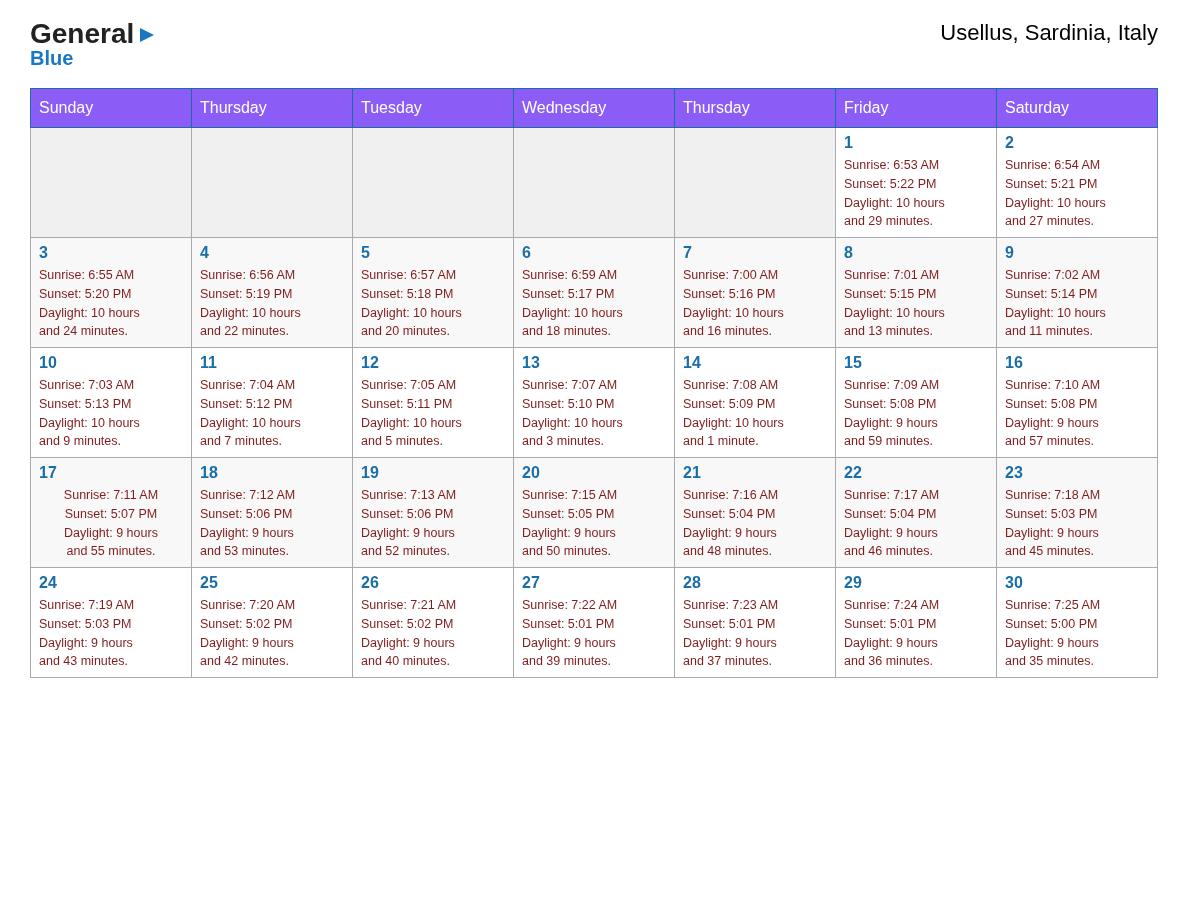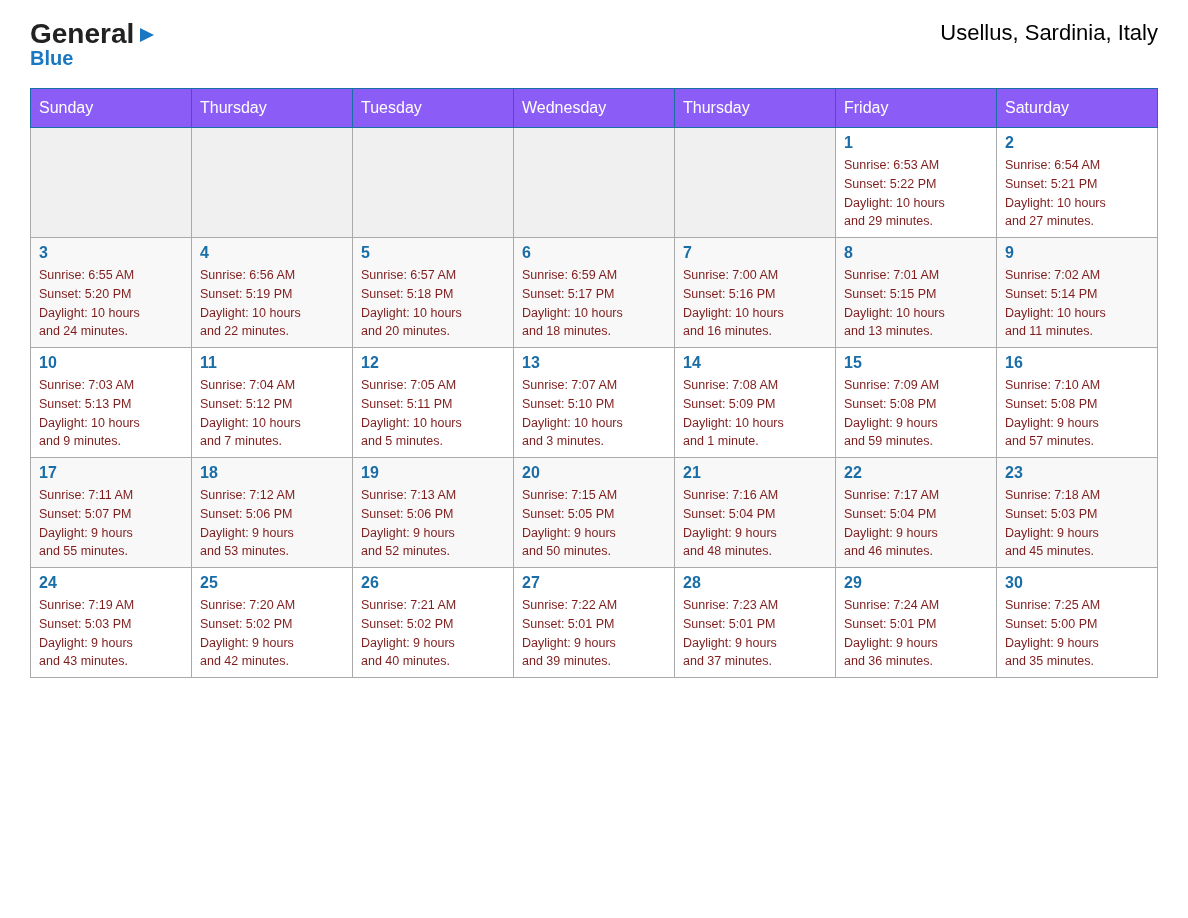--- a/index.html
+++ b/index.html
@@ -241,21 +241,21 @@
           <div class="day-number">16</div>
           <div class="day-info" style="white-space: pre-line;">Sunrise: 7:10 AM
 Sunset: 5:08 PM
 Daylight: 9 hours
 and 57 minutes.</div>
         </td>
       </tr>
       <tr>
         <td>
           <div class="day-number">17</div>
-          <div class="day-info" style="white-space: pre-line;">Sunrise: 7:11 AM
+          <div class="day-info" style="white-space: pre-line; text-align: center;">Sunrise: 7:11 AM
 Sunset: 5:07 PM
 Daylight: 9 hours
 and 55 minutes.</div>
         </td>
         <td>
           <div class="day-number">18</div>
           <div class="day-info" style="white-space: pre-line;">Sunrise: 7:12 AM
 Sunset: 5:06 PM
 Daylight: 9 hours
 and 53 minutes.</div>

